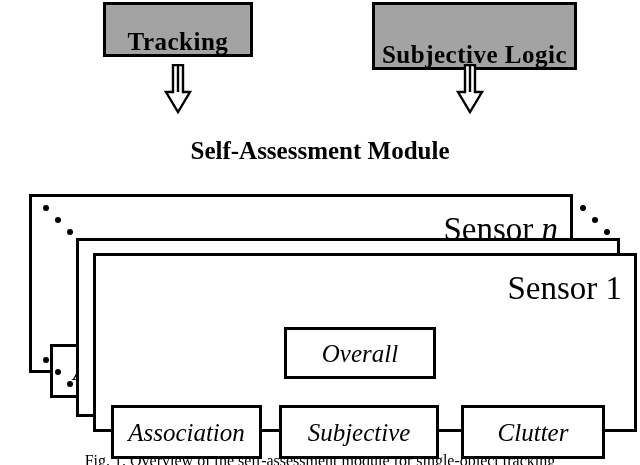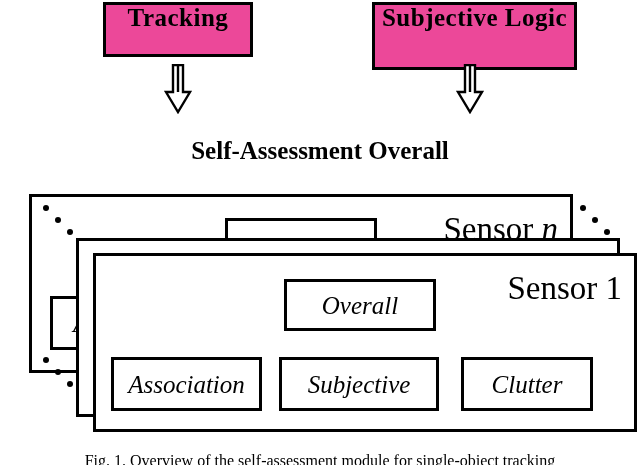--- a/index.html
+++ b/index.html
@@ -18,23 +18,23 @@
     height: 465px;
     overflow: hidden;
     background: #ffffff;
   }
 
   
   .src-box {
     position: absolute;
     box-sizing: border-box;
     border: 3px solid #000;
-    background: #ec4899;
+    background: #a3a3a3;
     display: flex;
-    align-items: flex-start;
+    align-items: flex-end;
     justify-content: center;
     font-weight: bold;
     font-size: 25px;
     letter-spacing: 0.5px;
     line-height: 1;
   }
   #src-tracking { left: 103px; top: 2px; width: 150px; height: 55px; }
   #src-logic    { left: 372px; top: 2px; width: 205px; height: 68px; }
 
   
@@ -86,27 +86,28 @@
     border: 3px solid #000;
     background: #fff;
     display: flex;
     align-items: center;
     justify-content: center;
     font-style: italic;
     font-size: 25px;
     line-height: 1;
     white-space: nowrap;
     overflow: hidden;
+    margin-top: 48px;
   }
 
   
   #front-overall     { left: 188px; top: 23px;  width: 152px; height: 52px; }
   #front-association { left: 15px;  top: 101px; width: 151px; height: 54px; }
   #front-measurement { left: 183px; top: 101px; width: 160px; height: 54px; }
-  #front-clutter     { left: 365px; top: 101px; width: 132px; height: 54px; }
+  #front-clutter     { left: 365px; top: 101px; width: 144px; height: 54px; }
 
   
   #back-overall {
     left: 193px; top: 21px; width: 152px; height: 52px;
     align-items: flex-end;
   }
   #back-overall .comp-text { transform: translateY(12px); }
   #back-association {
     left: 18px; top: 99px; width: 152px; height: 54px;
     justify-content: flex-start;
@@ -165,21 +166,21 @@
   <svg class="arrow-down" id="arrow-left" viewBox="0 0 30 50">
     <path d="M 10,1 L 10,28 L 3,28 L 15,48 L 27,28 L 20,28 L 20,1 Z" fill="#ffffff" stroke="#000000" stroke-width="2.4" stroke-linejoin="miter"></path>
     <line x1="15" y1="1" x2="15" y2="28" stroke="#000000" stroke-width="2.4"></line>
   </svg>
 
   <svg class="arrow-down" id="arrow-right" viewBox="0 0 30 50">
     <path d="M 10,1 L 10,28 L 3,28 L 15,48 L 27,28 L 20,28 L 20,1 Z" fill="#ffffff" stroke="#000000" stroke-width="2.4" stroke-linejoin="miter"></path>
     <line x1="15" y1="1" x2="15" y2="28" stroke="#000000" stroke-width="2.4"></line>
   </svg>
 
-  <div id="module-title">Self-Assessment Overall</div>
+  <div id="module-title">Self-Assessment Module</div>
 
   <div class="sensor-panel" id="sensor-panel-back">
     <div class="sensor-label">
       <span>Sensor</span>
       <span class="idx-italic">n</span>
     </div>
 
     <div class="comp-box" id="back-overall">
       <span class="comp-text">Overall</span>
     </div>

